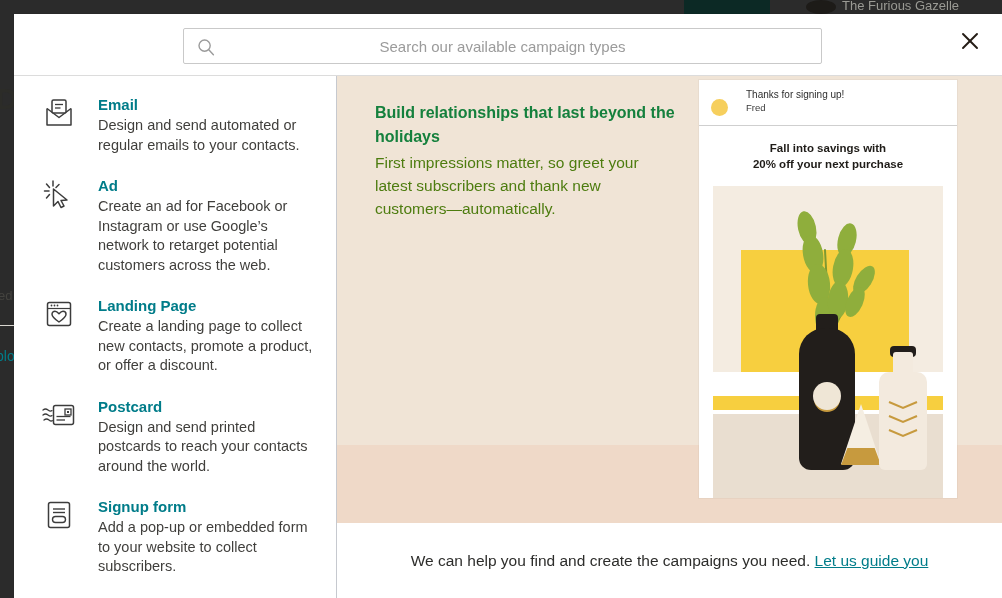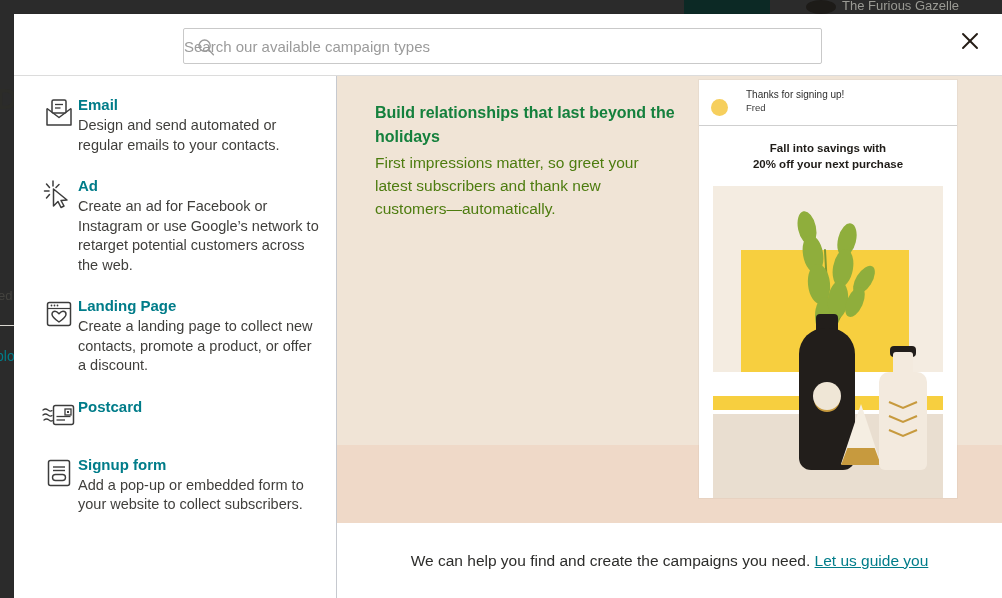--- a/index.html
+++ b/index.html
@@ -63,21 +63,21 @@
     position: absolute; left: 169px; top: 14px;
     width: 639px; height: 36px;
     border: 1px solid #c9c9c9; border-radius: 2px;
     background: #fff;
     display: flex; align-items: center;
   }
   #search-icon { position: absolute; left: 13px; top: 9px; width: 18px; height: 18px; }
   #search-input {
     width: 100%; height: 100%;
     border: 0; outline: none; background: transparent;
-    text-align: left;
+    text-align: center;
     font-family: "Liberation Sans", sans-serif;
     font-size: 15px; color: #3d3d3d;
   }
   #search-input::placeholder { color: #9b9b9b; opacity: 1; }
   #close-button {
     position: absolute; right: 17px; top: 28px;
     width: 30px; height: 30px;
     transform: translateY(-50%);
     display: flex; align-items: center; justify-content: center;
     cursor: pointer; background: transparent; border: 0;
@@ -88,21 +88,21 @@
 
   
   #sidebar {
     width: 323px; flex: 0 0 323px;
     border-right: 1px solid #c6c9cf;
     background: #fff;
     padding: 18px 0 0 0;
     overflow: hidden;
   }
   .side-item {
-    display: flex; gap: 0;
+    display: flex; gap: 20px;
     padding: 0 16px 0 26px;
     margin-bottom: 20px;
     cursor: pointer;
   }
   .side-icon {
     flex: 0 0 38px; width: 38px; height: 38px;
     display: flex; align-items: flex-start; justify-content: center;
     padding-top: 2px;
   }
   .side-text { flex: 1 1 auto; padding-top: 1px; }
@@ -349,20 +349,21 @@
             <rect x="26" y="13" width="2" height="2" fill="#3c3c3c"></rect>
             <line x1="15.5" y1="18.5" x2="29.5" y2="18.5" stroke="#3c3c3c" stroke-width="1.3"></line>
             <line x1="15.5" y1="22" x2="24" y2="22" stroke="#3c3c3c" stroke-width="1.3"></line>
             <path d="M2 12 q2.5 -2 5 0 q2.5 2 4 0.6" stroke="#3c3c3c" stroke-width="1.3" fill="none" stroke-linecap="round"></path>
             <path d="M2 17 q2.5 -2 5 0 q2.5 2 4 0.6" stroke="#3c3c3c" stroke-width="1.3" fill="none" stroke-linecap="round"></path>
             <path d="M3 22 q2.5 -2 5 0 q2 1.6 3.4 0.7" stroke="#3c3c3c" stroke-width="1.3" fill="none" stroke-linecap="round"></path>
           </svg>
         </span>
         <div class="side-text">
           <div class="side-title">Postcard</div>
+          <div class="side-desc">Design and send printed postcards to reach your contacts around the world.</div>
         </div>
       </div>
 
       <div class="side-item">
         <span class="side-icon">
           <svg width="36" height="34" viewBox="0 0 36 34" fill="none">
             <rect x="7.5" y="4.5" width="21" height="25" rx="2" stroke="#3c3c3c" stroke-width="1.5"></rect>
             <line x1="12" y1="11" x2="24" y2="11" stroke="#3c3c3c" stroke-width="1.4"></line>
             <line x1="12" y1="14.5" x2="24" y2="14.5" stroke="#3c3c3c" stroke-width="1.4"></line>
             <rect x="11.5" y="18.5" width="13" height="6" rx="3" stroke="#3c3c3c" stroke-width="1.4"></rect>

